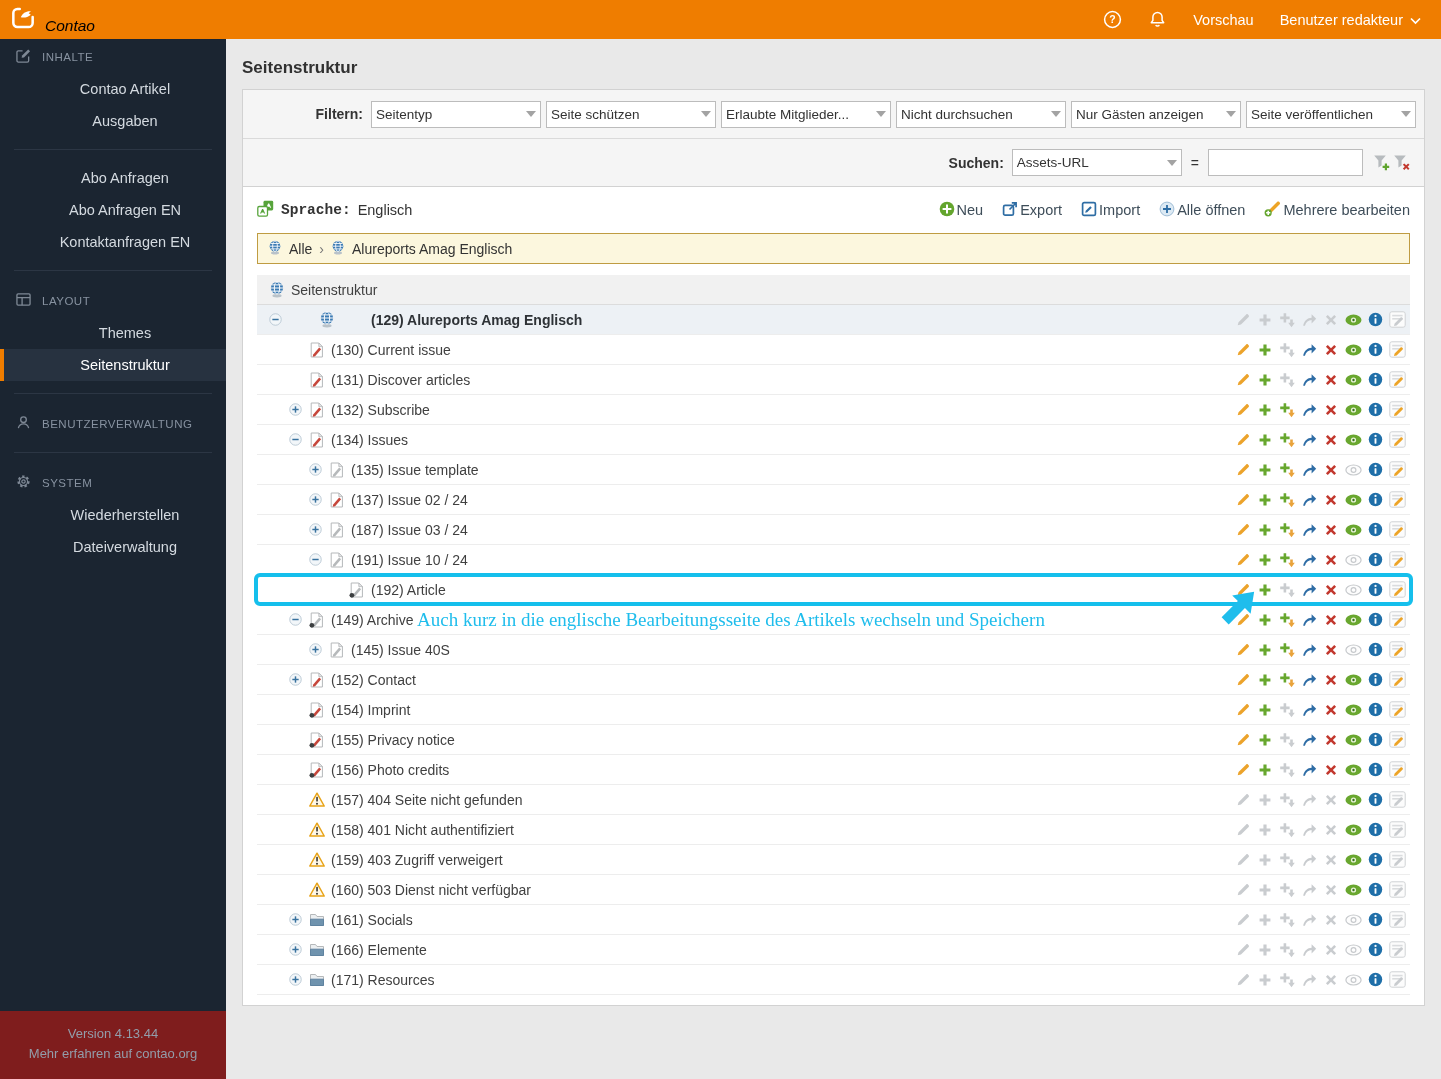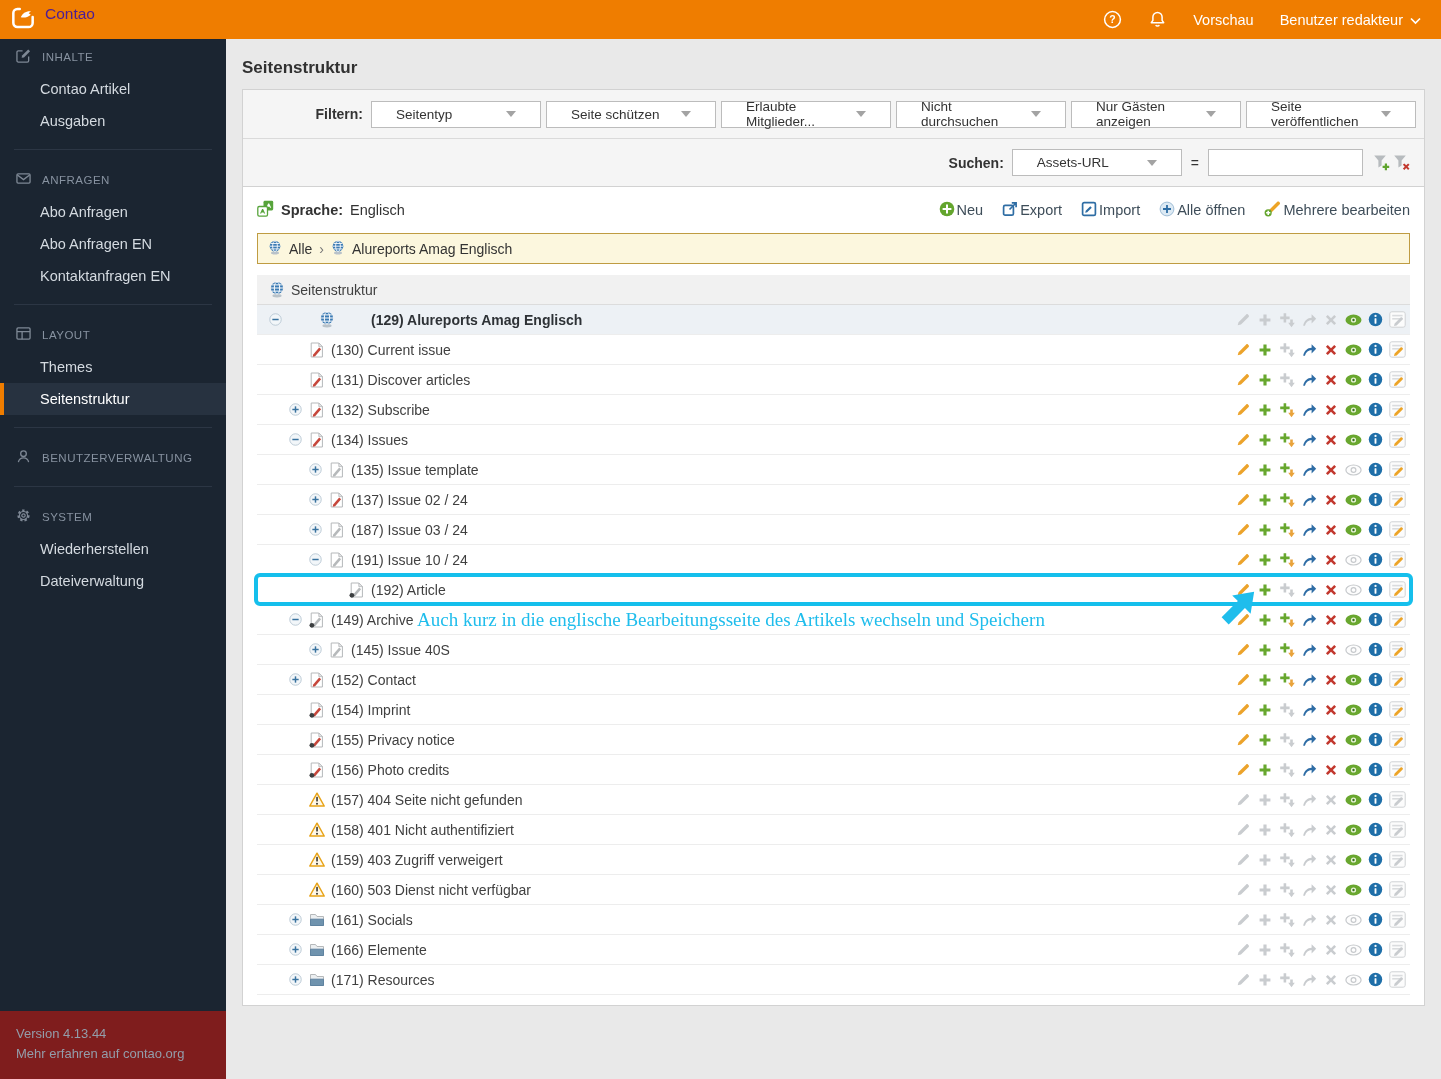--- a/index.html
+++ b/index.html
@@ -2,58 +2,58 @@
 <html><head>
 <meta charset="utf-8">
 <style>
   html,body{margin:0;padding:0;width:1441px;height:1079px;overflow:hidden;
     font-family:"Liberation Sans","DejaVu Sans",sans-serif;background:#e9e9e9;}
   *{box-sizing:border-box;}
 
   
   .header{position:absolute;top:0;left:0;right:0;height:39px;background:#ef7d00;
     display:flex;align-items:center;justify-content:space-between;padding:0 20px 0 10px;z-index:20;}
-  .logo{display:flex;align-items:flex-start;gap:9px;color:#4c1d95;font-size:15.5px;}
+  .logo{display:flex;align-items:flex-end;gap:9px;color:#000000;font-size:15.5px;font-style:italic;}
   .hdr-right{display:flex;align-items:center;gap:26px;color:#fff;font-size:14.5px;}
   .hdr-link{display:flex;align-items:center;gap:7px;color:#fff;cursor:pointer;text-decoration:none;}
   .icon-btn{display:flex;align-items:center;cursor:pointer;}
 
   
-  .sidebar{position:absolute;top:39px;left:0;width:226px;bottom:0;background:#1b2531;z-index:10;}
+  .sidebar{position:absolute;top:39px;left:0;width:226px;bottom:0;background:#1b2531;z-index:10;text-align:center;}
   .sec-head{display:flex;align-items:center;gap:11px;padding:9px 16px 8px;color:#8792a0;
     font-size:11.5px;letter-spacing:.5px;cursor:pointer;}
   .side-item{padding:8px 16px 8px 40px;color:#d4dae0;font-size:14.5px;cursor:pointer;}
   .side-item.active{background:#273240;border-left:4px solid #ef7d00;padding-left:36px;color:#fff;}
   .sdivider{height:1px;background:#2c3644;margin:12px 14px;}
   .side-footer{position:absolute;bottom:0;left:0;right:0;background:#7f1d1d;
     padding:13px 16px 16px;color:#939daa;font-size:13px;line-height:1.5;}
   .side-footer a{color:#939daa;text-decoration:none;display:block;}
 
   
   .main{position:absolute;top:39px;left:226px;right:0;bottom:0;padding:0 16px;overflow:hidden;}
   .page-title{margin:19px 0 11px;font-size:17px;font-weight:bold;color:#313131;}
 
   .filter-panel{background:#f5f5f5;border:1px solid #d2d2d2;}
   .f-row{height:48px;display:flex;align-items:center;}
   .f-row+.f-row{border-top:1px solid #dadada;}
   .f-label{width:128px;text-align:right;font-weight:bold;font-size:14px;color:#333;padding-right:8px;flex:none;}
   .sel-wrap{display:flex;gap:5px;}
   .select{width:170px;height:27px;background:#fff;border:1px solid #bcbcbc;display:flex;
-    align-items:center;justify-content:space-between;padding:0 24px;font-size:13.5px;color:#333;cursor:pointer;flex:none;}
+    align-items:center;justify-content:space-between;padding:0 4px;font-size:13.5px;color:#333;cursor:pointer;flex:none;}
   .sel-arrow{width:0;height:0;border-left:5px solid transparent;border-right:5px solid transparent;
     border-top:6px solid #a3a3a3;}
   .f-row.search{justify-content:flex-end;padding-right:14px;}
   .equals{margin:0 9px;font-size:14px;color:#333;}
   .search-input{width:155px;height:27px;border:1px solid #bcbcbc;background:#fff;padding:0 6px;font-size:13.5px;}
   .funnels{display:flex;gap:3px;margin-left:10px;}
 
   .content-panel{background:#fff;border:1px solid #d2d2d2;border-top:none;padding:0 14px 10px;position:relative;}
   .lang-row{height:46px;display:flex;align-items:center;justify-content:space-between;}
   .lang-left{display:flex;align-items:center;gap:7px;font-size:14.5px;color:#333;}
-  .lang-left b{font-weight:bold;}
+  .lang-left b{font-weight:bold;font-family:Liberation Mono, monospace;}
   .toolbar{display:flex;align-items:center;gap:19px;}
   .tb-item{display:flex;align-items:center;gap:2px;font-size:14.5px;color:#3e4d59;cursor:pointer;text-decoration:none;}
 
   .crumb{height:31px;background:#fcf7de;border:1px solid #bf9c42;display:flex;align-items:center;
     gap:7px;padding:0 10px;font-size:14px;color:#333;margin-bottom:11px;}
   .crumb .sep{color:#777;}
 
   .tree{position:relative;}
   .t-row{height:30px;display:flex;align-items:center;border-bottom:1px solid #ededed;font-size:14px;color:#404040;}
   .t-row.thead{background:#f1f1f1;border-bottom:1px solid #dcdcdc;}
@@ -115,27 +115,20 @@
       <div class="sec-head">
     <span><svg width="15" height="15" viewBox="0 0 16 16">
             <path d="M13.5 9v4.5a1.5 1.5 0 0 1-1.5 1.5H2.5A1.5 1.5 0 0 1 1 13.5V4.5A1.5 1.5 0 0 1 2.5 3H7" fill="none" stroke="#7e8895" stroke-width="1.4"></path>
             <path d="M6 10.5l.5-2.5L13 1.5 15 3.5 8.5 10l-2.5.5z" fill="#7e8895"></path>
           </svg></span>
     <span>INHALTE</span>
       </div>
       <div class="side-item">Contao Artikel</div>
       <div class="side-item">Ausgaben</div>
       <div class="sdivider"></div>
-      <div class="sec-head">
-    <span><svg width="15" height="15" viewBox="0 0 16 16">
-            <rect x="1" y="3" width="14" height="10" rx="1.2" fill="none" stroke="#7e8895" stroke-width="1.4"></rect>
-            <path d="M1.5 4.2L8 9.2l6.5-5" fill="none" stroke="#7e8895" stroke-width="1.4"></path>
-          </svg></span>
-    <span>ANFRAGEN</span>
-      </div>
       <div class="side-item">Abo Anfragen</div>
       <div class="side-item">Abo Anfragen EN</div>
       <div class="side-item">Kontaktanfragen EN</div>
       <div class="sdivider"></div>
       <div class="sec-head">
     <span><svg width="15" height="15" viewBox="0 0 16 16">
             <rect x="1" y="2" width="14" height="12" rx="1.2" fill="none" stroke="#7e8895" stroke-width="1.4"></rect>
             <path d="M1 6h14M6.5 6v8" stroke="#7e8895" stroke-width="1.4" fill="none"></path>
           </svg></span>
     <span>LAYOUT</span>

